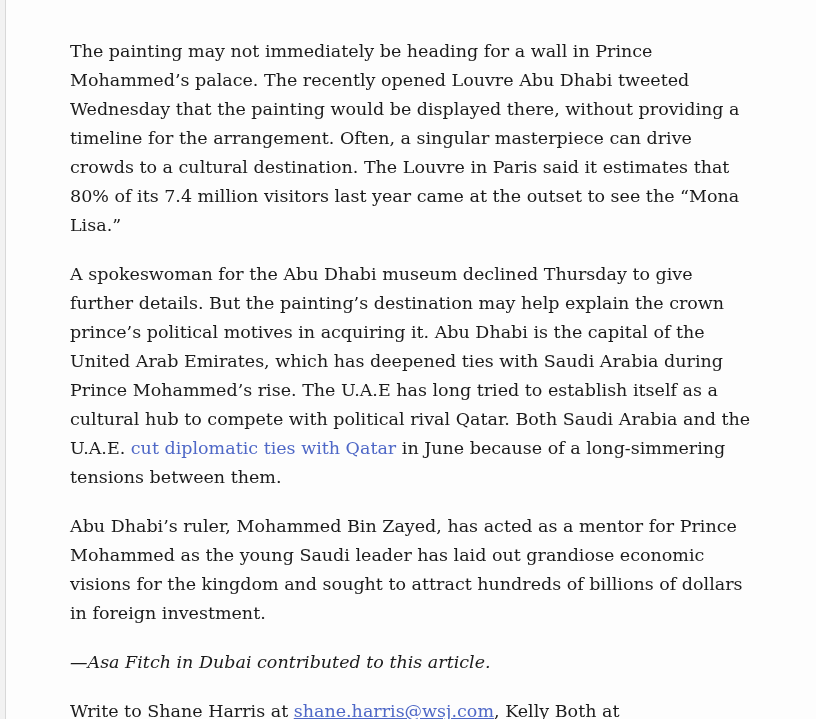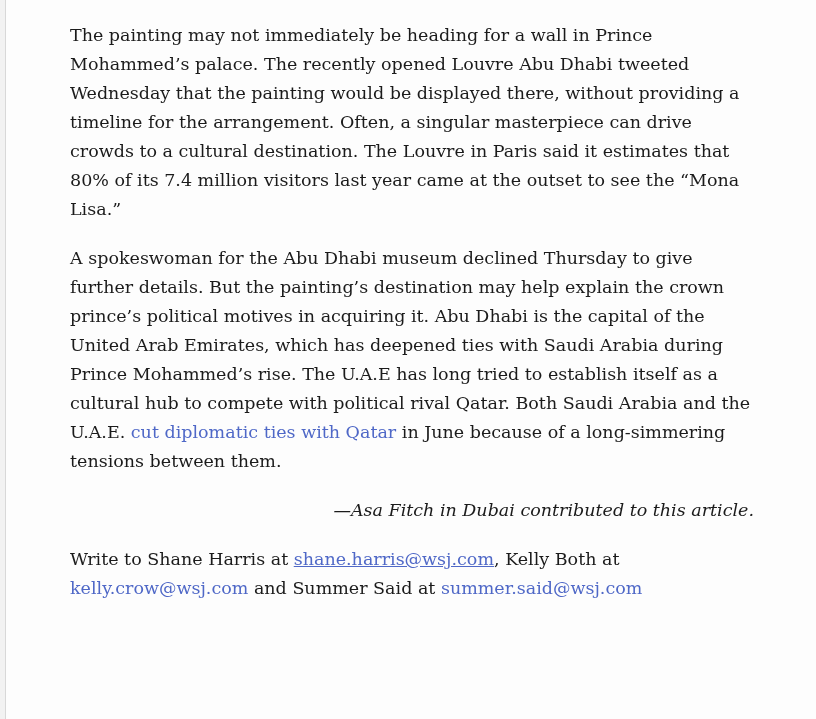--- a/index.html
+++ b/index.html
@@ -22,33 +22,34 @@
     left: 70px;
     top: 21px;
     width: 684px;
     font-family: "DejaVu Serif", "Liberation Serif", serif;
     font-size: 17.5px;
     line-height: 29px;
     color: #1b1b1b;
     text-rendering: optimizeLegibility;
   }
   .article-body p {
-    margin: 0 0 20px 0;
+    margin: 16px 0 20px 0;
   }
-  p.italic { font-style: italic; text-align: right; }
+  p.italic { font-style: italic; }
   span.bold { font-weight: normal; }
   a.inline-link {
     color: #4f68c7;
     text-decoration: none;
     cursor: pointer;
   }
 </style>
 </head>
 <body style="background: rgb(253, 253, 253);">
 
 <div class="left-gutter" style="background: rgb(242, 242, 242); border-right-color: rgb(216, 216, 216);"></div>
 
 <main class="article-body" id="article-body" style="color: rgb(27, 27, 27);">
     <p><span>The painting may not immediately be heading for a wall in Prince Mohammed’s palace. The recently opened Louvre Abu Dhabi tweeted Wednesday that the painting would be displayed there, without providing a timeline for the arrangement. Often, a singular masterpiece can drive crowds to a cultural destination. The Louvre in Paris said it estimates that 80% of its 7.4 million visitors last year came at the outset to see the “Mona Lisa.”</span></p>
     <p><span>A spokeswoman for the Abu Dhabi museum declined Thursday to give further details. But the painting’s destination may help explain the crown prince’s political motives in acquiring it. Abu Dhabi is the capital of the United Arab Emirates, which has deepened ties with Saudi Arabia during Prince Mohammed’s rise. The U.A.E has long tried to establish itself as a cultural hub to compete with political rival Qatar. Both Saudi Arabia and the U.A.E. </span><a class="inline-link" style="color: rgb(79, 104, 199);">cut diplomatic ties with Qatar</a><span> in June because of a long-simmering tensions between them.</span></p>
+    <p><span>Abu Dhabi’s ruler, Mohammed Bin Zayed, has acted as a mentor for Prince Mohammed as the young Saudi leader has laid out grandiose economic visions for the kingdom and sought to attract hundreds of billions of dollars in foreign investment.</span></p>
     <p class="italic"><span>—Asa Fitch in Dubai contributed to this article.</span></p>
     <p><span class="bold">Write to</span><span> Shane Harris at </span><a class="inline-link" style="color: rgb(79, 104, 199); text-decoration: underline;">shane.harris@wsj.com</a><span>, Kelly Both at </span><a class="inline-link" style="color: rgb(79, 104, 199);">kelly.crow@wsj.com</a><span> and Summer Said at </span><a class="inline-link" style="color: rgb(79, 104, 199);">summer.said@wsj.com</a></p>
   </main>
 
 </body></html>

